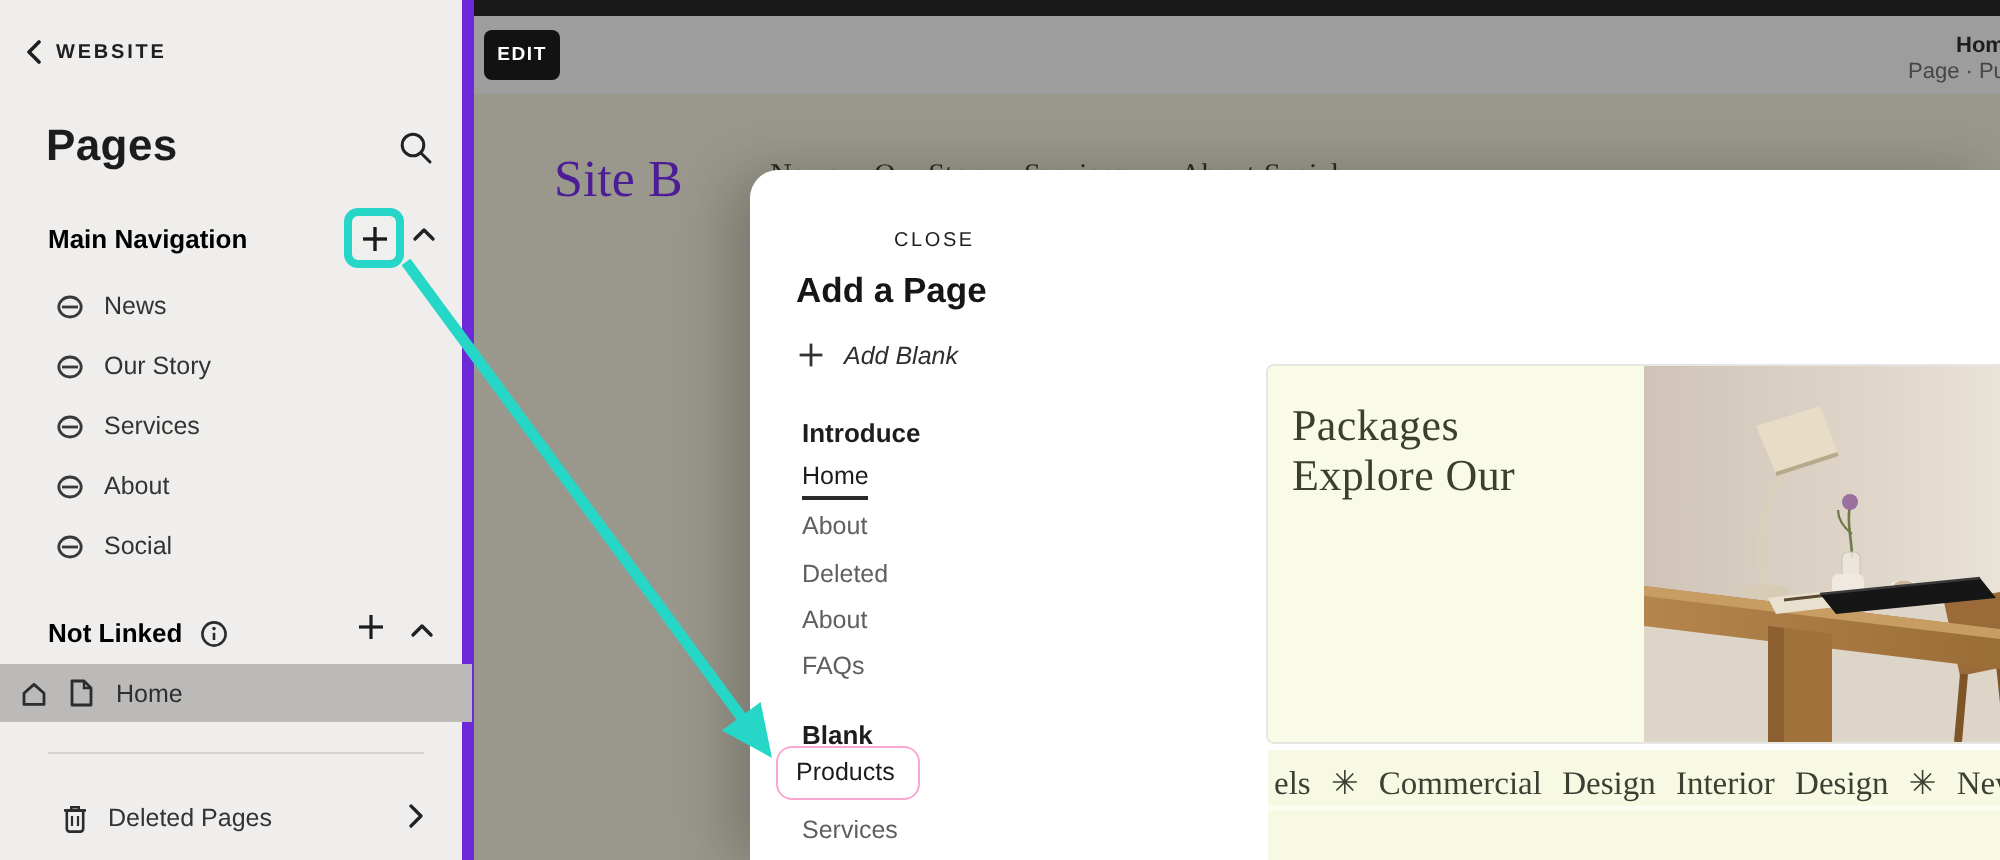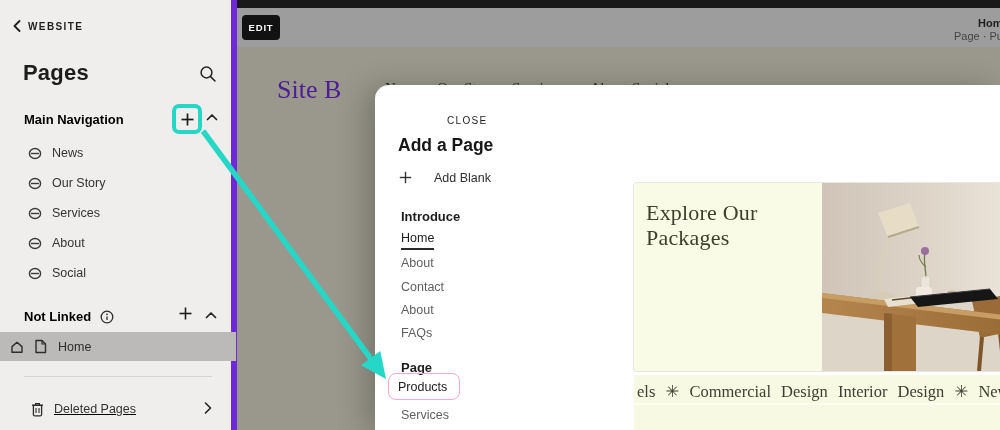--- a/index.html
+++ b/index.html
@@ -25,41 +25,41 @@
 
   .nav-list { position:absolute; left:0; top:138px; width:237px; }
   .nav-item { position:relative; height:30px; display:flex; align-items:center; padding-left:28px; gap:9px; cursor:pointer; }
   .nav-item .lbl { font-size:12.5px; color:#333; }
 
   .home-row { position:absolute; left:0; top:332px; width:236px; height:29px; background:#bbbab8; display:flex; align-items:center; padding-left:10px; gap:10px; cursor:pointer; }
   .home-row .lbl { font-size:12.5px; color:#2e2e2e; margin-left:1px; }
 
   .sb-divider { position:absolute; left:24px; top:376px; width:188px; height:1px; background:#d6d4d2; }
 
-  .deleted-row { position:absolute; left:0; top:394px; width:237px; height:30px; display:flex; align-items:center; padding-left:31px; gap:10px; cursor:pointer;text-decoration:underline; }
+  .deleted-row { position:absolute; left:0; top:394px; width:237px; height:30px; display:flex; align-items:center; padding-left:31px; gap:10px; cursor:pointer; }
   .deleted-row .lbl { font-size:12.5px; color:#333; }
   .chev-right { position:absolute; right:25px; top:8px; }
 
   
   .main { position:absolute; left:237px; top:0; width:763px; height:430px; }
   .black-strip { position:absolute; left:0; top:0; width:763px; height:8px; background:#191919; }
   .gray-bar { position:absolute; left:0; top:8px; width:763px; height:39px; background:#9d9d9d; }
   .edit-btn { position:absolute; left:5px; top:7px; width:38px; height:25px; background:#121212; border-radius:4px; color:#fff; font-size:9.5px; font-weight:bold; letter-spacing:.8px; display:flex; align-items:center; justify-content:center; cursor:pointer; }
   .page-meta-title { position:absolute; left:741px; top:9px; font-size:11px; font-weight:bold; color:#1d1d1d; white-space:nowrap; }
   .page-meta-status { position:absolute; left:717px; top:22px; font-size:11px; color:#454545; white-space:nowrap; }
 
   .site-preview { position:absolute; left:0; top:47px; width:763px; height:383px; background:#9a988c; }
   .site-brand { position:absolute; left:40px; top:28px; font-family:"Liberation Serif", serif; font-size:26px; color:#4c1d95; }
   .site-nav span { position:absolute; top:33px; font-family:"Liberation Serif", serif; font-size:15px; color:#2b2a20; white-space:nowrap; }
 
   
   .modal { position:absolute; left:375px; top:85px; width:625px; height:345px; background:#ffffff; border-radius:14px 0 0 0; box-shadow:-10px 2px 30px rgba(0,0,0,.22); z-index:5; }
   .close-btn { position:absolute; left:24px; top:30px; font-size:10px; font-weight:400; letter-spacing:1.3px; color:#1e1e1e; cursor:pointer;margin-left:48px; }
   .modal-title { position:absolute; left:23px; top:50px; font-size:17.5px; font-weight:bold; color:#161616;text-align:right; }
-  .add-blank { position:absolute; left:24px; top:86px; display:flex; gap:22px; cursor:pointer; }
+  .add-blank { position:absolute; left:24px; top:86px; display:flex; gap:10px; cursor:pointer;font-style:italic; }
   .add-blank .lbl { font-size:12.5px; color:#2f2f2f; }
 
   .group-hdr { position:absolute; left:26px; font-size:13px; font-weight:bold; color:#1d1d1d; }
   .tpl-item { position:absolute; left:26px; font-size:12.5px; color:#5f5f5f; cursor:pointer; white-space:nowrap; }
   .tpl-item.active { color:#1b1b1b; border-bottom:2px solid #2a2a2a; padding-bottom:3px; }
 
   .products-box { position:absolute; left:13px; top:288px; border:1px solid #f9a8d4; border-radius:8px; padding:3px 12px 4px 9px; cursor:pointer; }
   .products-box .lbl { font-size:12.5px; color:#1b1b1b; }
 
   
@@ -227,35 +227,35 @@
       <svg class="ic" width="13" height="13" viewBox="0 0 13 13">
           <line x1="6.5" y1="0.8" x2="6.5" y2="12.2" stroke="#333" stroke-width="1.4"></line>
           <line x1="0.8" y1="6.5" x2="12.2" y2="6.5" stroke="#333" stroke-width="1.4"></line>
         </svg>
       <span class="lbl">Add Blank</span>
     </div>
 
     <div class="group-hdr" style="top:124px">Introduce</div>
     <div class="tpl-item active" style="top:146px">Home</div>
     <div class="tpl-item" style="top:171px">About</div>
-    <div class="tpl-item" style="top:195px">Contact</div>
+    <div class="tpl-item" style="top:195px">Deleted</div>
     <div class="tpl-item" style="top:218px">About</div>
     <div class="tpl-item" style="top:241px">FAQs</div>
 
-    <div class="group-hdr" style="top:275px">Page</div>
+    <div class="group-hdr" style="top:275px">Blank</div>
     <div class="products-box">
       <span class="lbl">Products</span>
     </div>
     <div class="tpl-item" style="top:323px">Services</div>
 
     <div class="tpl-card">
       <div class="left">
         <div class="card-heading">
+          <div>Packages</div>
           <div>Explore Our</div>
-          <div>Packages</div>
         </div>
       </div>
       <svg class="photo" viewBox="0 0 182 188" preserveAspectRatio="none">
         <defs>
           <linearGradient id="wall" x1="0" y1="0" x2="1" y2="0">
             <stop offset="0" stop-color="#cfc4b7"></stop>
               <stop offset="0.55" stop-color="#ddd3c7"></stop>
               <stop offset="1" stop-color="#eae3d8"></stop>
           </linearGradient>
           <linearGradient id="wood" x1="0" y1="0" x2="1" y2="0">

